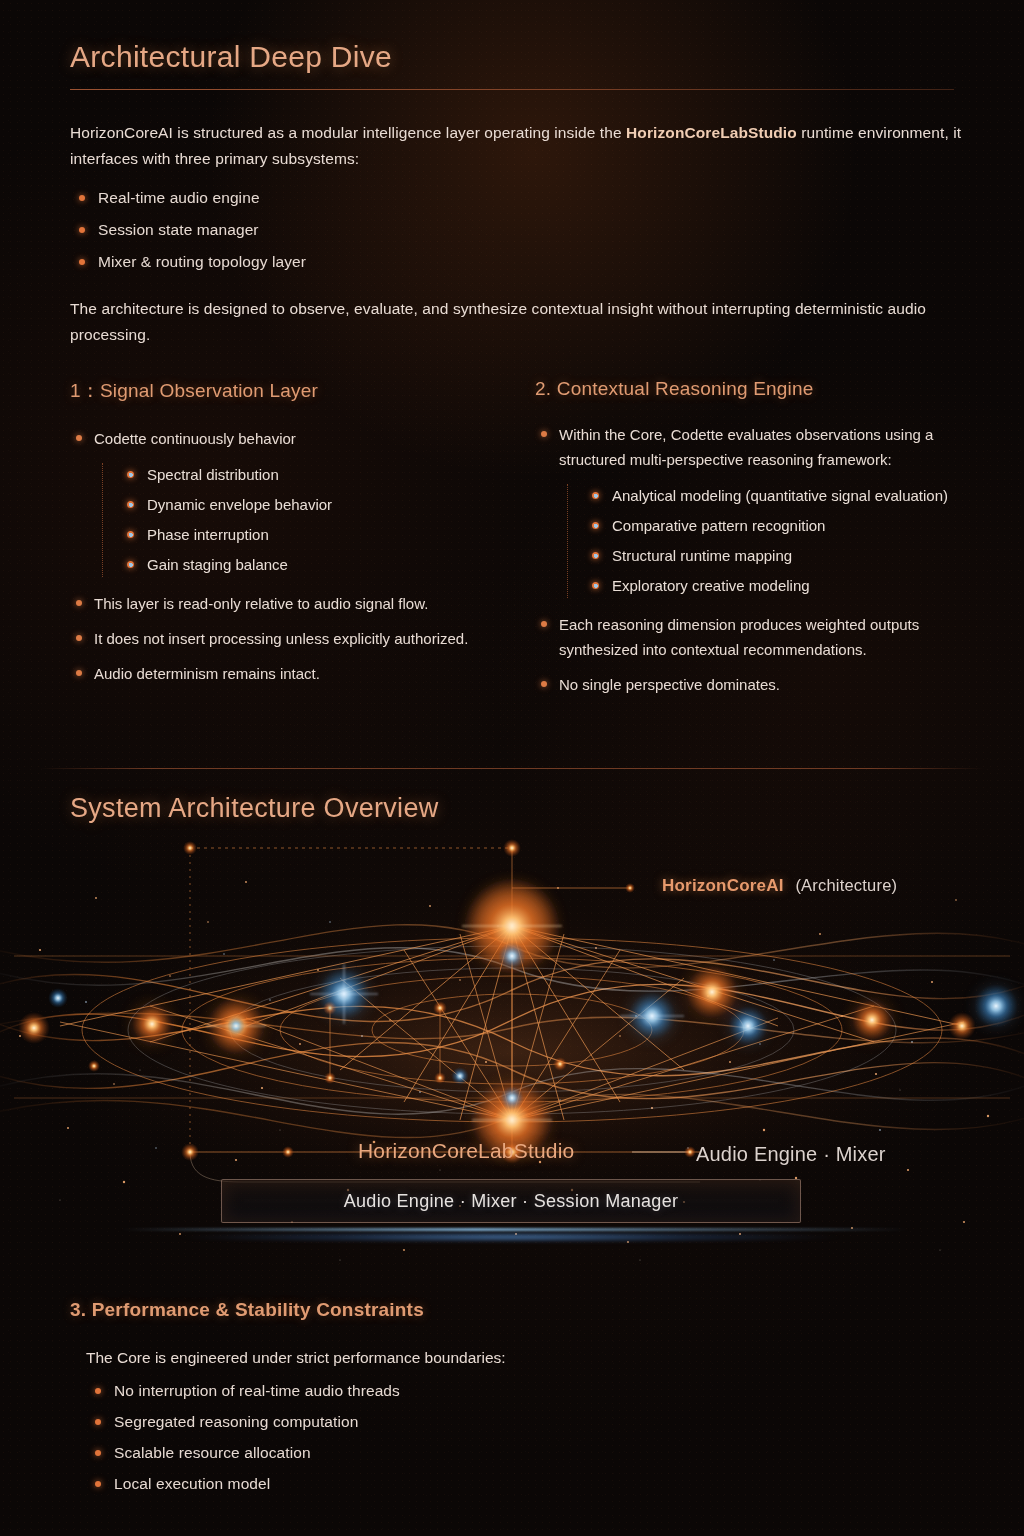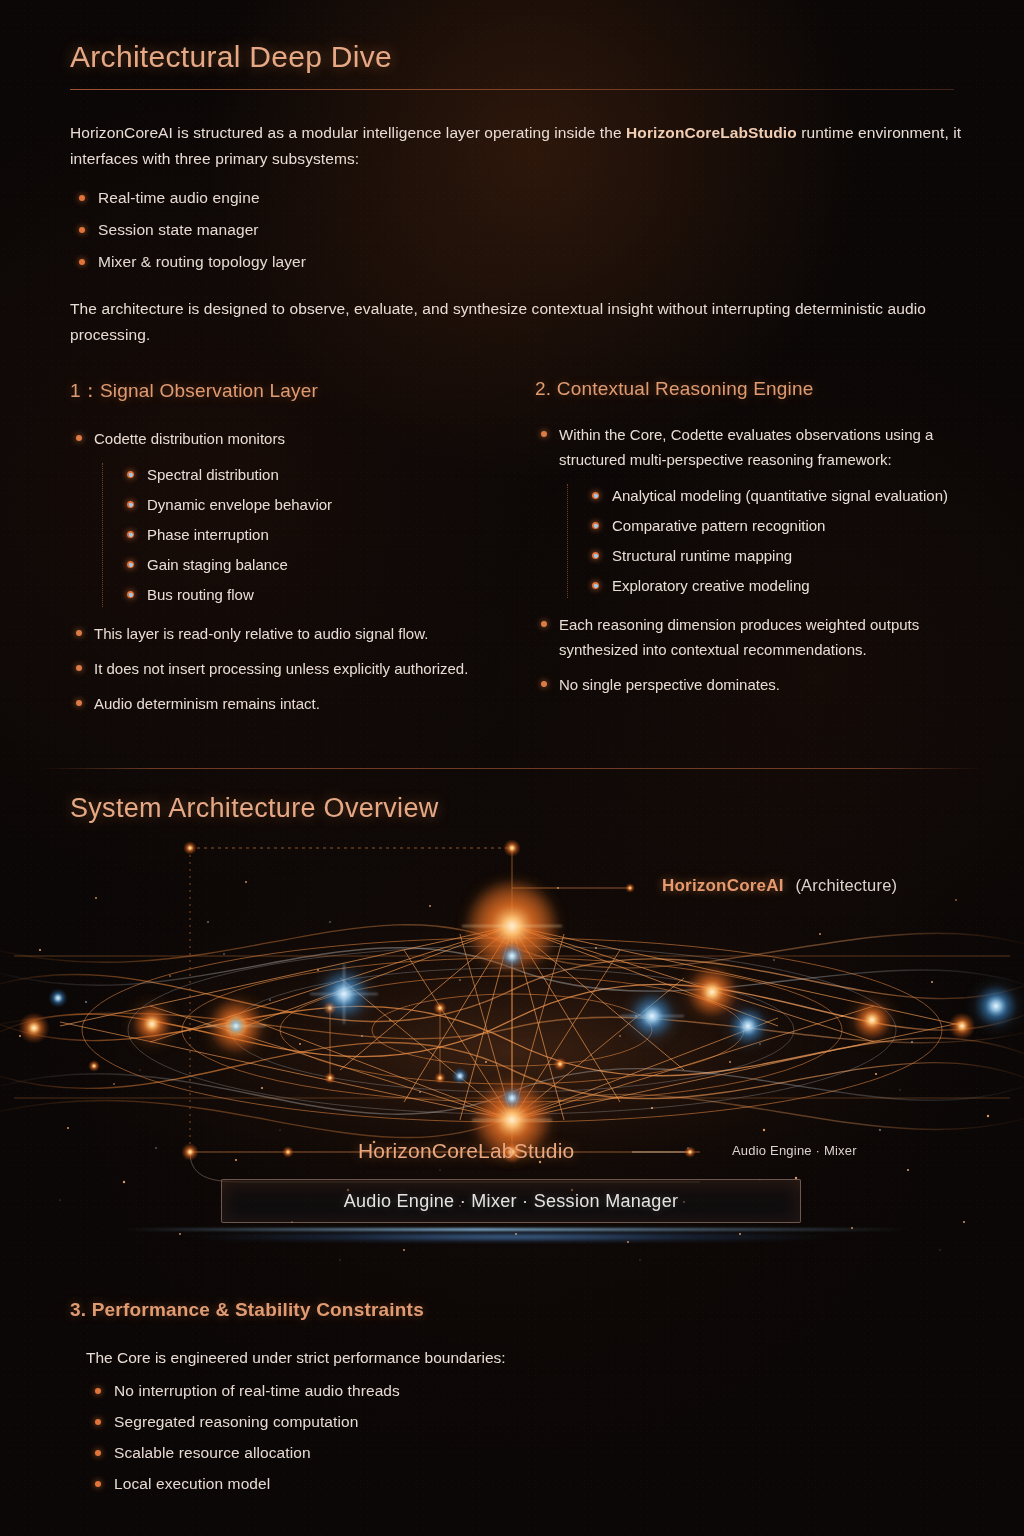--- a/index.html
+++ b/index.html
@@ -175,21 +175,21 @@
                 text-shadow: 0 0 10px rgba(226,140,80,.55); }
   .lbl-core span { color: #ddd2cc; padding-left: 7px; }
 
   .lbl-studio {
     left: 358px; top: 1139px;
     font-size: 21px; color: #e9a87f;
     text-shadow: 0 0 12px rgba(226,140,80,.5);
   }
   .lbl-sub {
     left: 696px; top: 1143px;
-    font-size: 13px; color: #dcd2cd; margin-left: 36px;
+    font-size: 20px; color: #dcd2cd;
   }
 
   .sys-box {
     position: absolute; left: 221px; top: 1179px;
     width: 580px; height: 44px;
     border: 1px solid rgba(190,150,130,.55);
     border-radius: 2px;
     background: linear-gradient(180deg, rgba(30,22,20,.55), rgba(12,14,20,.65));
     display: flex; align-items: center; justify-content: center;
     z-index: 5;
@@ -251,28 +251,27 @@
     <li>Session state manager</li>
     <li>Mixer &amp; routing topology layer</li>
   </ul>
 
   <div class="para para2">The architecture is designed to  observe, evaluate, and synthesize contextual insight without interrupting deterministic audio processing.</div>
 
   <div class="col col-left">
     <div class="sec-head">1：Signal Observation Layer</div>
     <ul class="lvl1">
       <li>
-        <span>Codette distribution monitors</span>
+        <span>Codette continuously behavior</span>
         <div class="lvl2-wrap">
           <ul class="lvl2">
             <li>Spectral distribution</li>
             <li>Dynamic envelope behavior</li>
             <li>Phase interruption</li>
             <li>Gain staging balance</li>
-            <li>Bus routing flow</li>
           </ul>
         </div>
       </li>
       <li>This layer is read-only relative to audio signal flow.</li>
       <li>It does not insert processing unless explicitly authorized.</li>
       <li>Audio determinism remains intact.</li>
     </ul>
   </div>
 
   <div class="col col-right">

